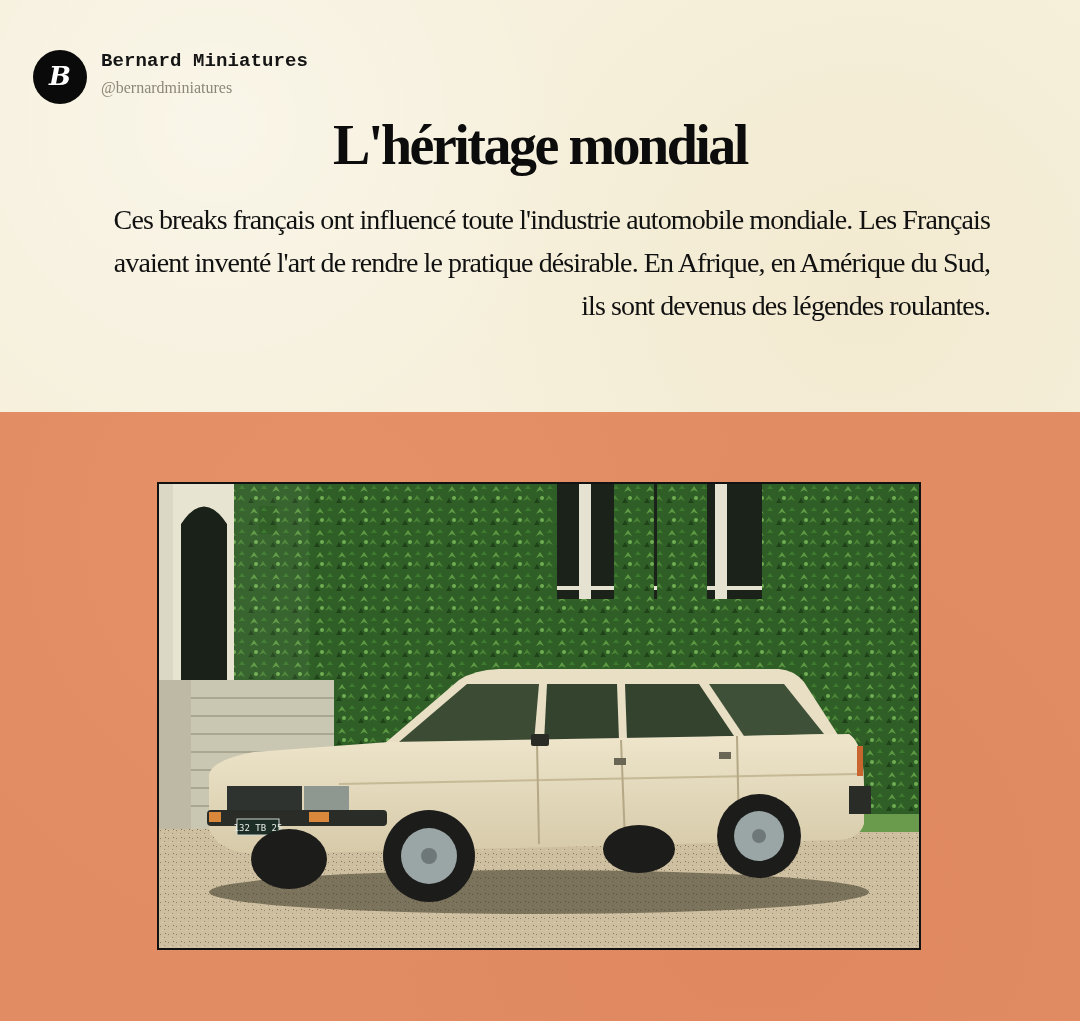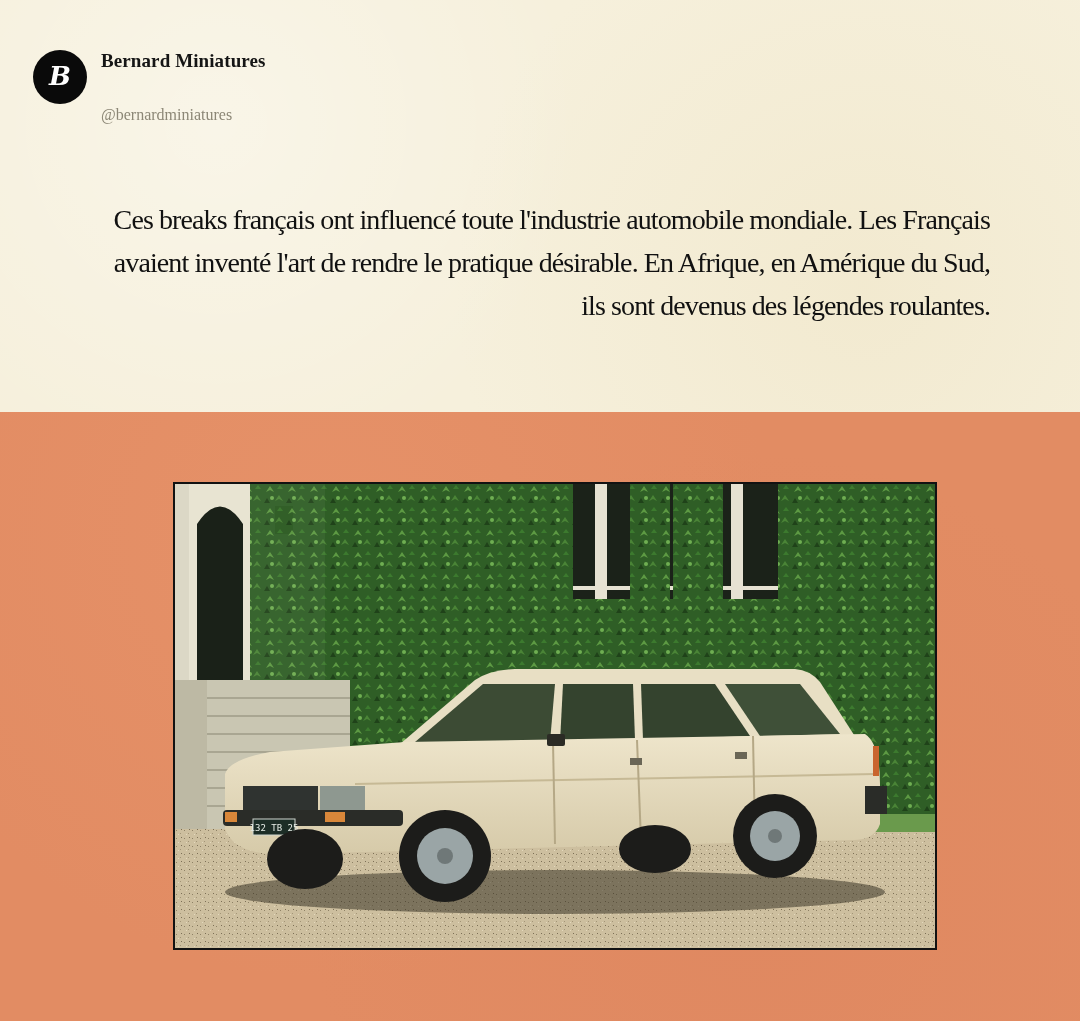--- a/index.html
+++ b/index.html
@@ -48,33 +48,32 @@
       font-family: "DejaVu Serif", serif;
       font-weight: bold;
       font-style: italic;
       font-size: 26px;
       line-height: 1;
       margin-top: -2px;
     }
     .author-name {
       position: absolute;
       left: 101px; top: 50px;
-      font-family: Liberation Serif, serif;
+      font-family: Liberation Mono, monospace;
       font-weight: bold;
       font-size: 19px;
       color: #151515;
       letter-spacing: 0.1px;
     }
     .author-handle {
       position: absolute;
       left: 101px; top: 79px;
       font-family: "Liberation Serif", serif;
       font-size: 16px;
       color: #8c8776;
-      margin-top: 27px;
     }
     .title {
       position: absolute;
       left: 0; top: 112px;
       width: 1080px;
       text-align: center;
       font-family: "Liberation Serif", serif;
       font-weight: bold;
       font-size: 56px;
       letter-spacing: -2.5px;
@@ -93,35 +92,35 @@
       color: #111111;
     }
     .photo-frame {
       position: absolute;
       left: 157px; top: 482px;
       width: 760px;
       height: 464px;
       border: 2px solid #121212;
       background: #fdba74;
       overflow: hidden;
-      margin-left: 16px;
     }
     .photo-frame svg {
       display: block;
     }
   </style>
 </head>
 <body>
 
 <div class="top">
   <div class="avatar">
     <span>B</span>
   </div>
   <div class="author-name">Bernard Miniatures</div>
   <div class="author-handle">@bernardminiatures</div>
+  <div class="title">L'héritage mondial</div>
   <div class="body-text">Ces breaks français ont influencé toute l'industrie automobile mondiale. Les Français avaient inventé l'art de rendre le pratique désirable. En Afrique, en Amérique du Sud, ils sont devenus des légendes roulantes.</div>
 </div>
 
 <div class="bottom">
 </div>
 
 <div class="photo-frame" title="Beige French station wagon parked on gravel in front of an ivy-covered house">
   <svg width="760" height="464" viewBox="0 0 760 464" xmlns="http://www.w3.org/2000/svg">
     <defs>
       <pattern id="ivy" width="22" height="22" patternUnits="userSpaceOnUse">

